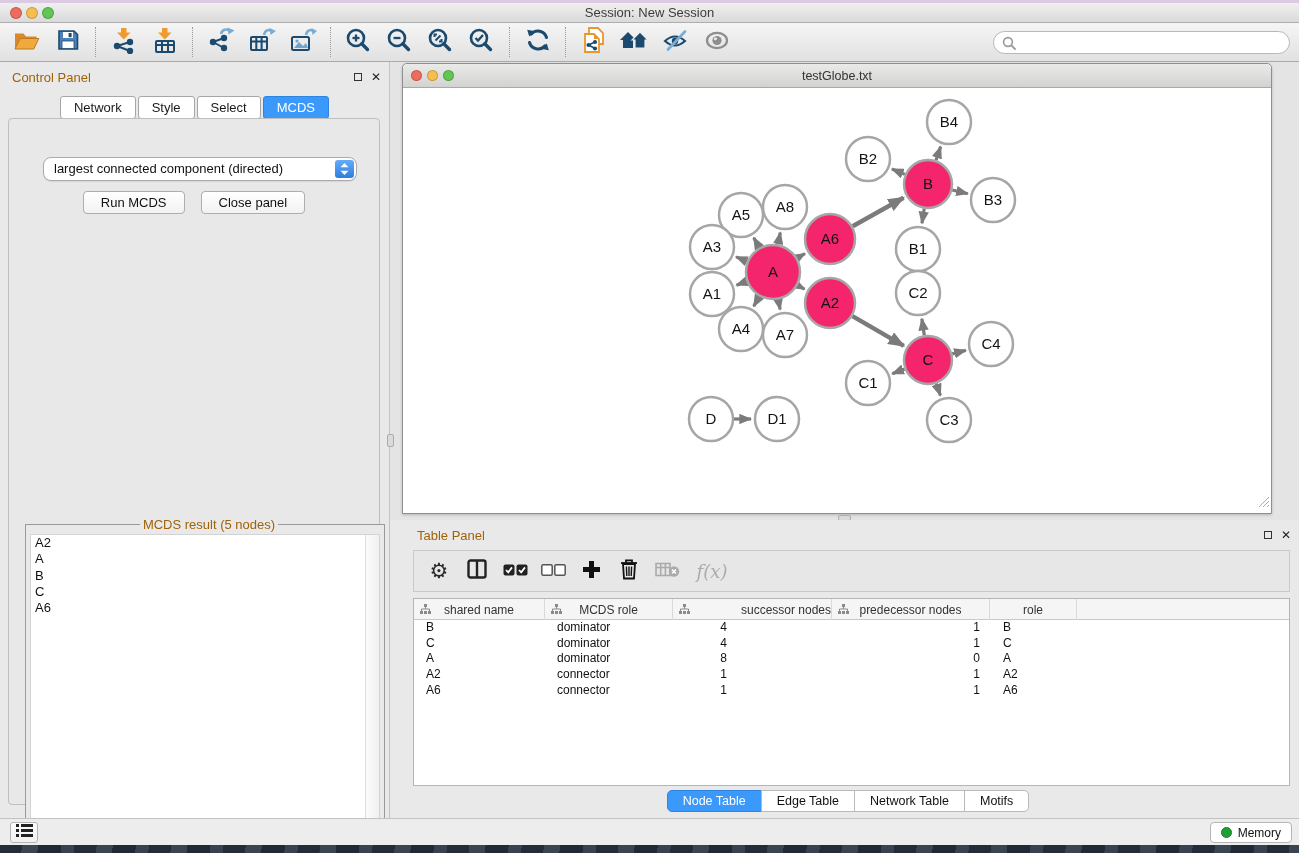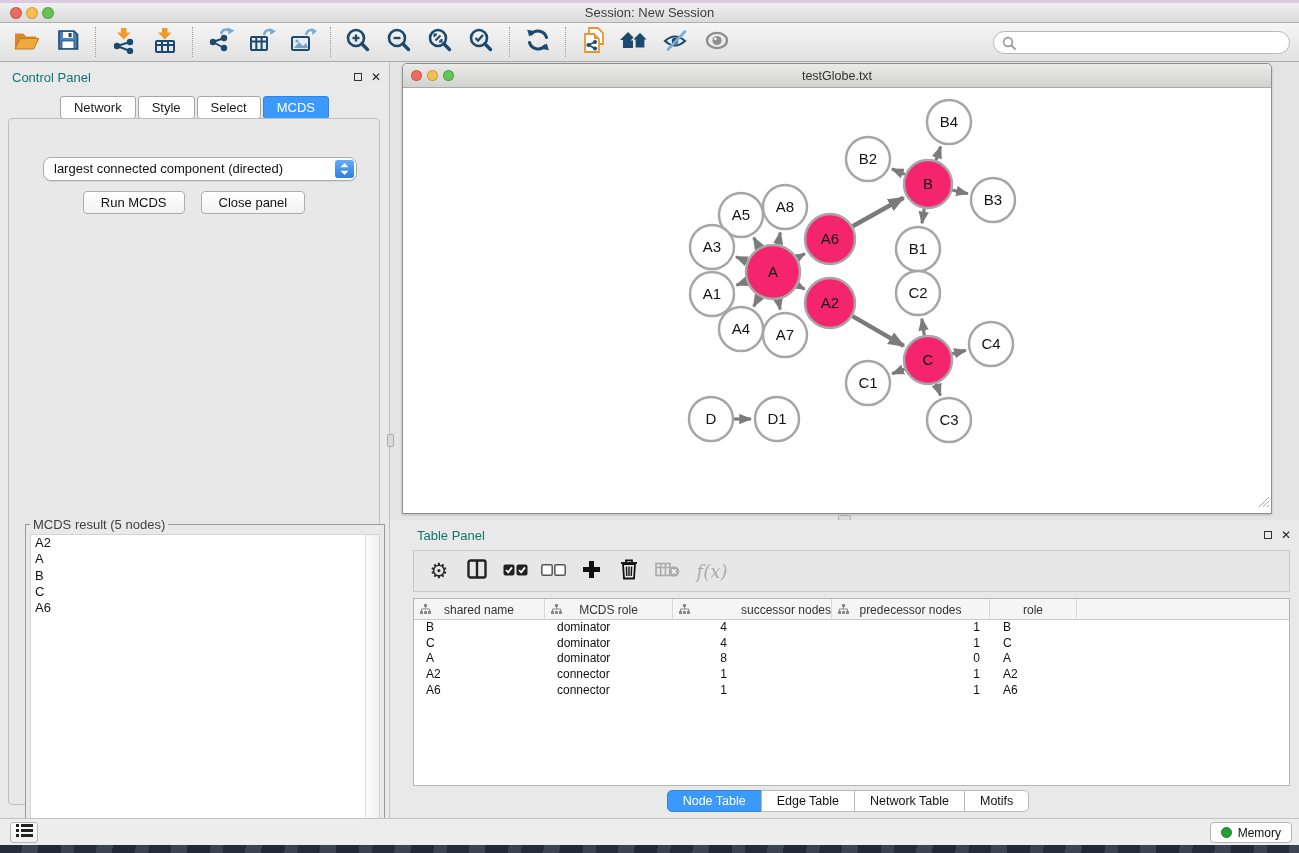--- a/index.html
+++ b/index.html
@@ -25,42 +25,42 @@
   .search-wrap input{width:100%;height:100%;border:1px solid #B8B8B8;border-radius:12px;
     padding:0 10px 0 27px;font-size:13px;outline:none;background:#FFF;
     font-family:"Liberation Sans",sans-serif;}
   .search-icon{position:absolute;left:9px;top:5px;}
   
   .main{position:absolute;left:0;top:62px;width:1299px;height:756px;}
   
   .control-panel{position:absolute;left:0;top:0;width:390px;height:756px;background:#E9E9E9;
     border-right:1px solid #C4C4C4;}
   .panel-header{position:absolute;left:0;top:6px;width:100%;height:20px;}
-  .panel-title{position:absolute;left:12px;top:0;font-size:13px;color:#0f766e;line-height:20px;}
+  .panel-title{position:absolute;left:12px;top:0;font-size:13px;color:#a16207;line-height:20px;}
   .panel-btns{position:absolute;right:8px;top:3px;display:flex;gap:9px;align-items:center;}
   .float-box{width:8px;height:8px;border:1.5px solid #333;display:inline-block;}
   .close-x{font-size:12px;font-weight:bold;color:#222;line-height:12px;}
   .cp-tabs{position:absolute;left:0;top:34px;width:100%;display:flex;justify-content:center;gap:2px;}
   .cp-tab{background:#FFF;border:1px solid #A6A6A6;border-radius:3px;font-size:13px;
     padding:3px 13px;color:#1A1A1A;cursor:default;}
   .cp-tab.active{background:#3B99FC;border-color:#2F84E0;color:#FFF;}
   .cp-pane{position:absolute;left:8px;top:56px;width:372px;height:687px;background:#E8E8E8;
     border:1px solid #BEBEBE;border-radius:4px;}
   .opt-label{position:absolute;left:0;top:18px;width:100%;text-align:center;font-size:13px;color:#1F1F1F;}
   .select{position:absolute;left:34px;top:38px;width:314px;height:24px;background:#FFF;
     border:1px solid #ABABAB;border-radius:8px;box-shadow:0 1px 1px rgba(0,0,0,.08);}
   .select .sel-text{position:absolute;left:10px;top:0;line-height:22px;font-size:13px;color:#111;}
   .select .stepper{position:absolute;right:2px;top:2px;bottom:2px;width:19px;border-radius:3px;
     background:linear-gradient(#66ACF7,#2E7DE0);display:flex;align-items:center;justify-content:center;}
   .btn-row{position:absolute;left:0;top:72px;width:100%;display:flex;justify-content:center;gap:16px;}
   .mac-btn{background:linear-gradient(#FFFFFF,#F2F2F2);border:1px solid #ADADAD;border-radius:4px;
     font-size:13px;padding:3px 17px;color:#111;cursor:default;font-family:"Liberation Sans",sans-serif;}
   .result-fieldset{position:absolute;left:16px;top:398px;width:360px;height:338px;
     border:1px solid #9A9A9A;margin:0;padding:0;background:#E9E9E9;}
-  .result-fieldset legend{font-size:13px;color:#404040;margin-left:4px;padding:0 3px;}
+  .result-fieldset legend{font-size:13px;color:#a16207;margin-left:4px;padding:0 3px;text-align:center;}
   .result-list{position:absolute;left:2px;right:2px;top:2px;bottom:2px;background:#FFF;
     border:1px solid #D4D4D4;overflow:hidden;}
   .result-item{font-size:13px;line-height:16.3px;padding-left:4px;color:#111;}
   .scroll-track{position:absolute;right:0;top:0;bottom:0;width:14px;
     background:linear-gradient(90deg,#FBFBFB,#F0F0F0);border-left:1px solid #DCDCDC;}
   
   .right-area{position:absolute;left:390px;top:0;width:909px;height:756px;background:#E4E4E4;}
   .net-frame{position:absolute;left:12px;top:1px;width:870px;height:451px;background:#FFF;
     border:1px solid #8F8F8F;border-radius:5px 5px 0 0;box-shadow:0 1px 3px rgba(0,0,0,.2);}
   .net-titlebar{position:absolute;left:0;top:0;right:0;height:24px;border-radius:5px 5px 0 0;

